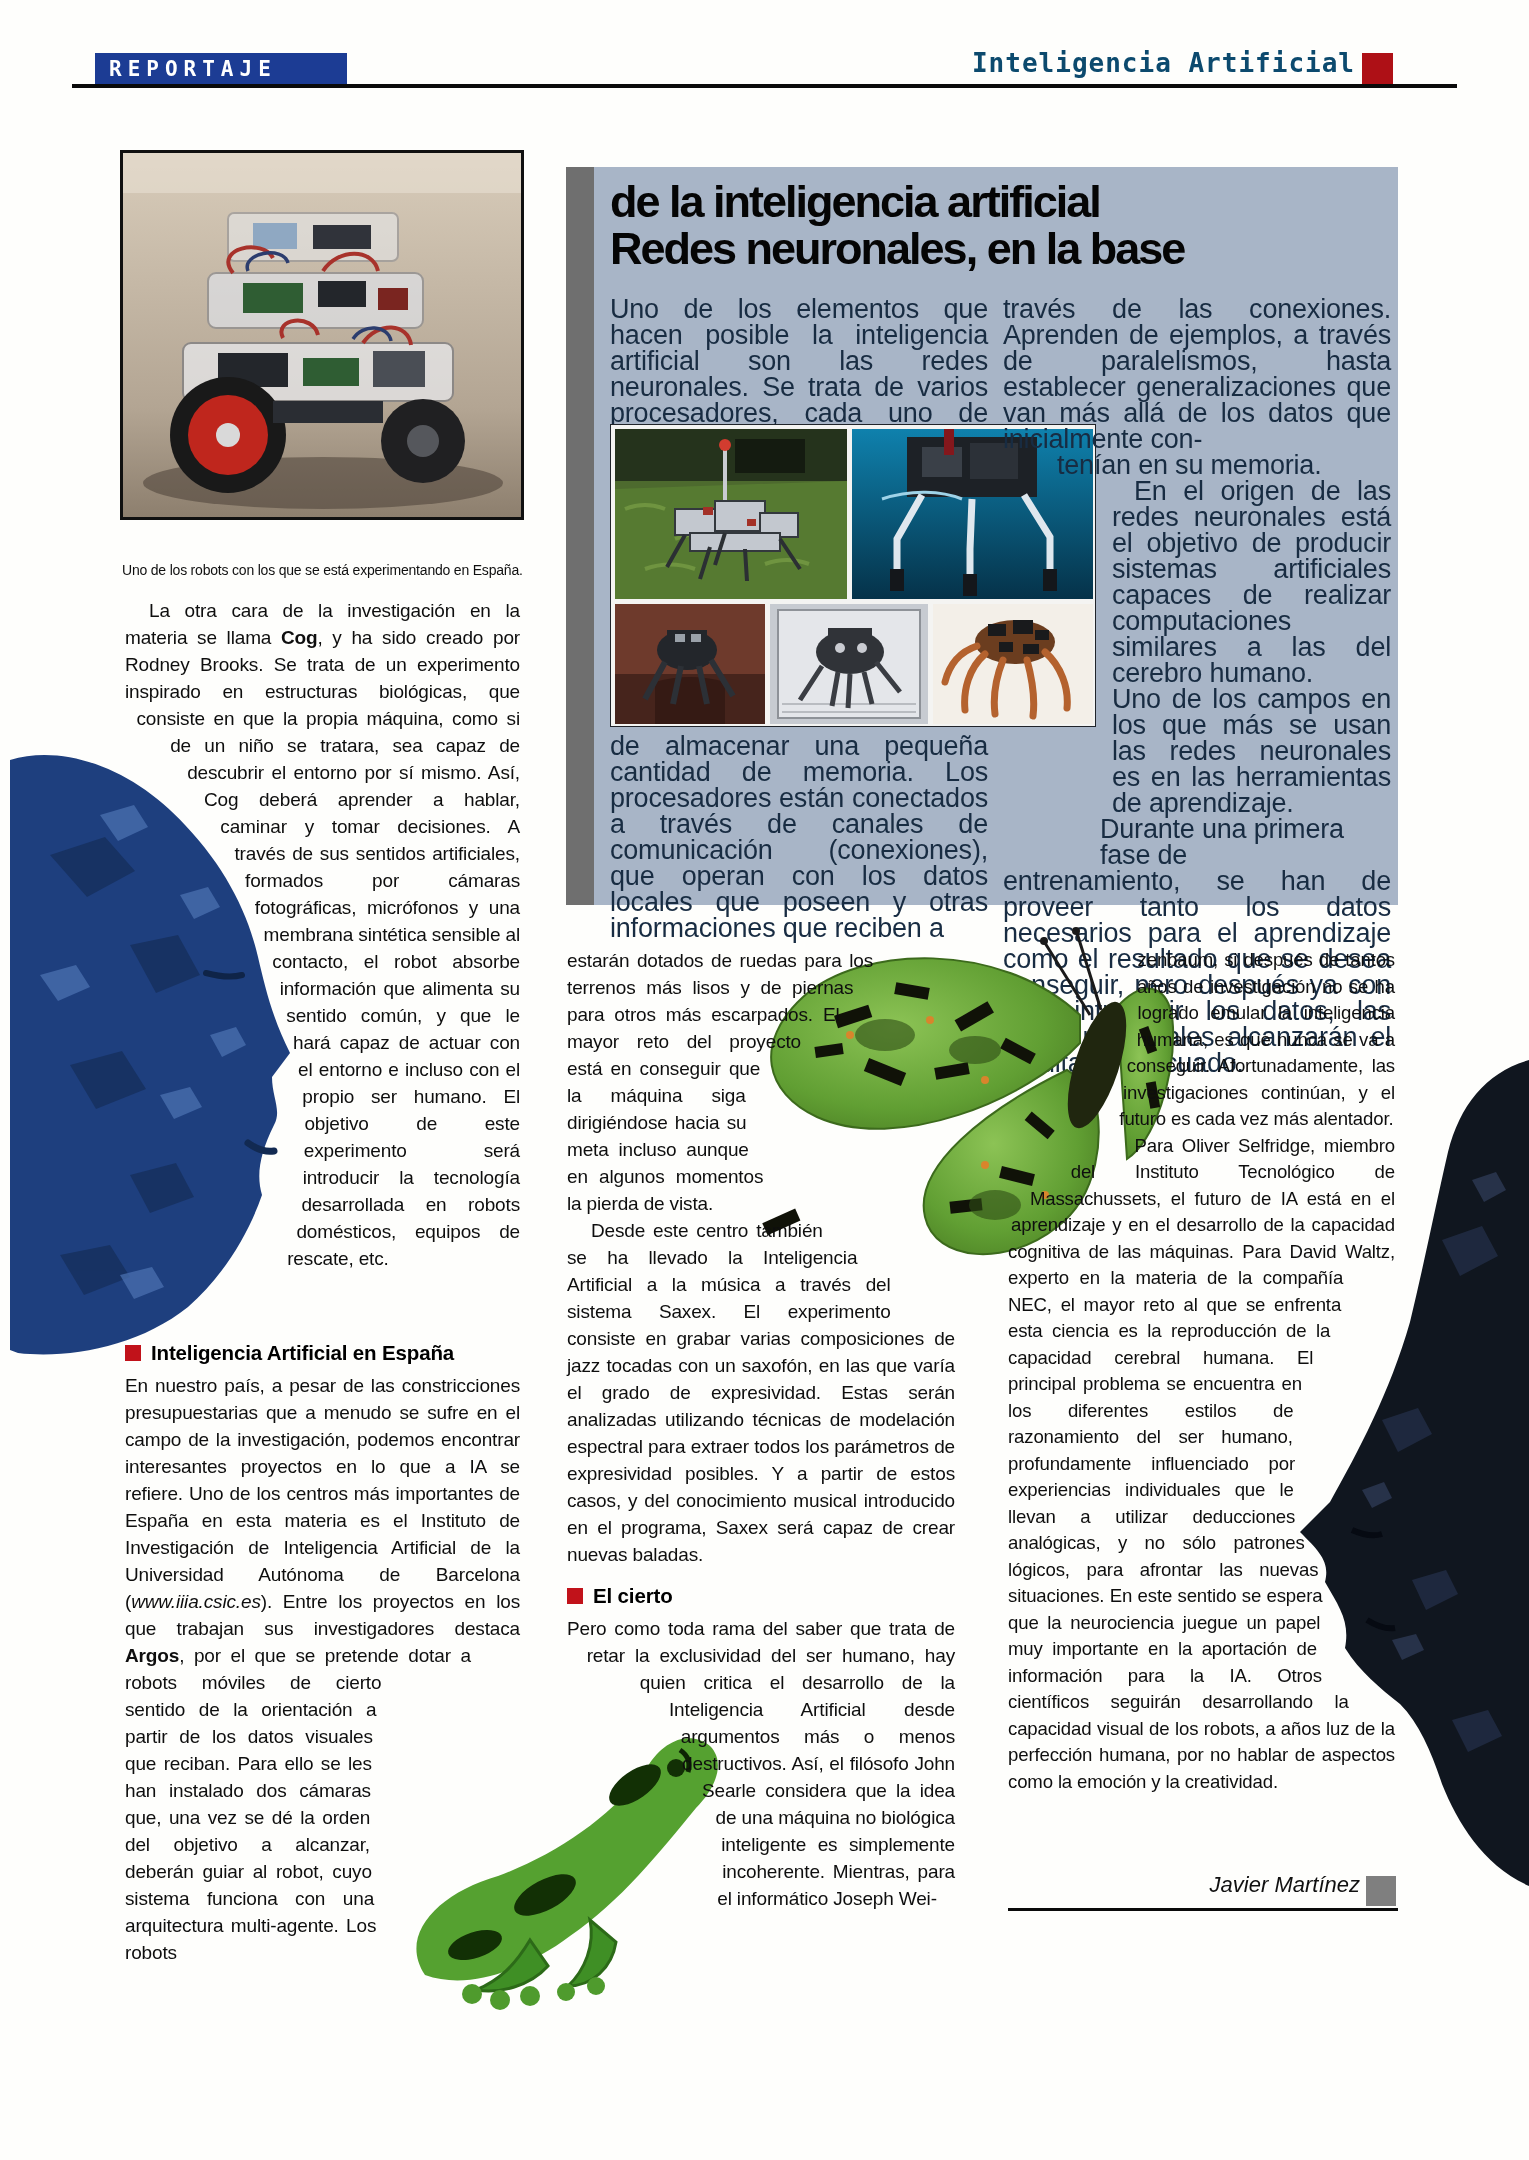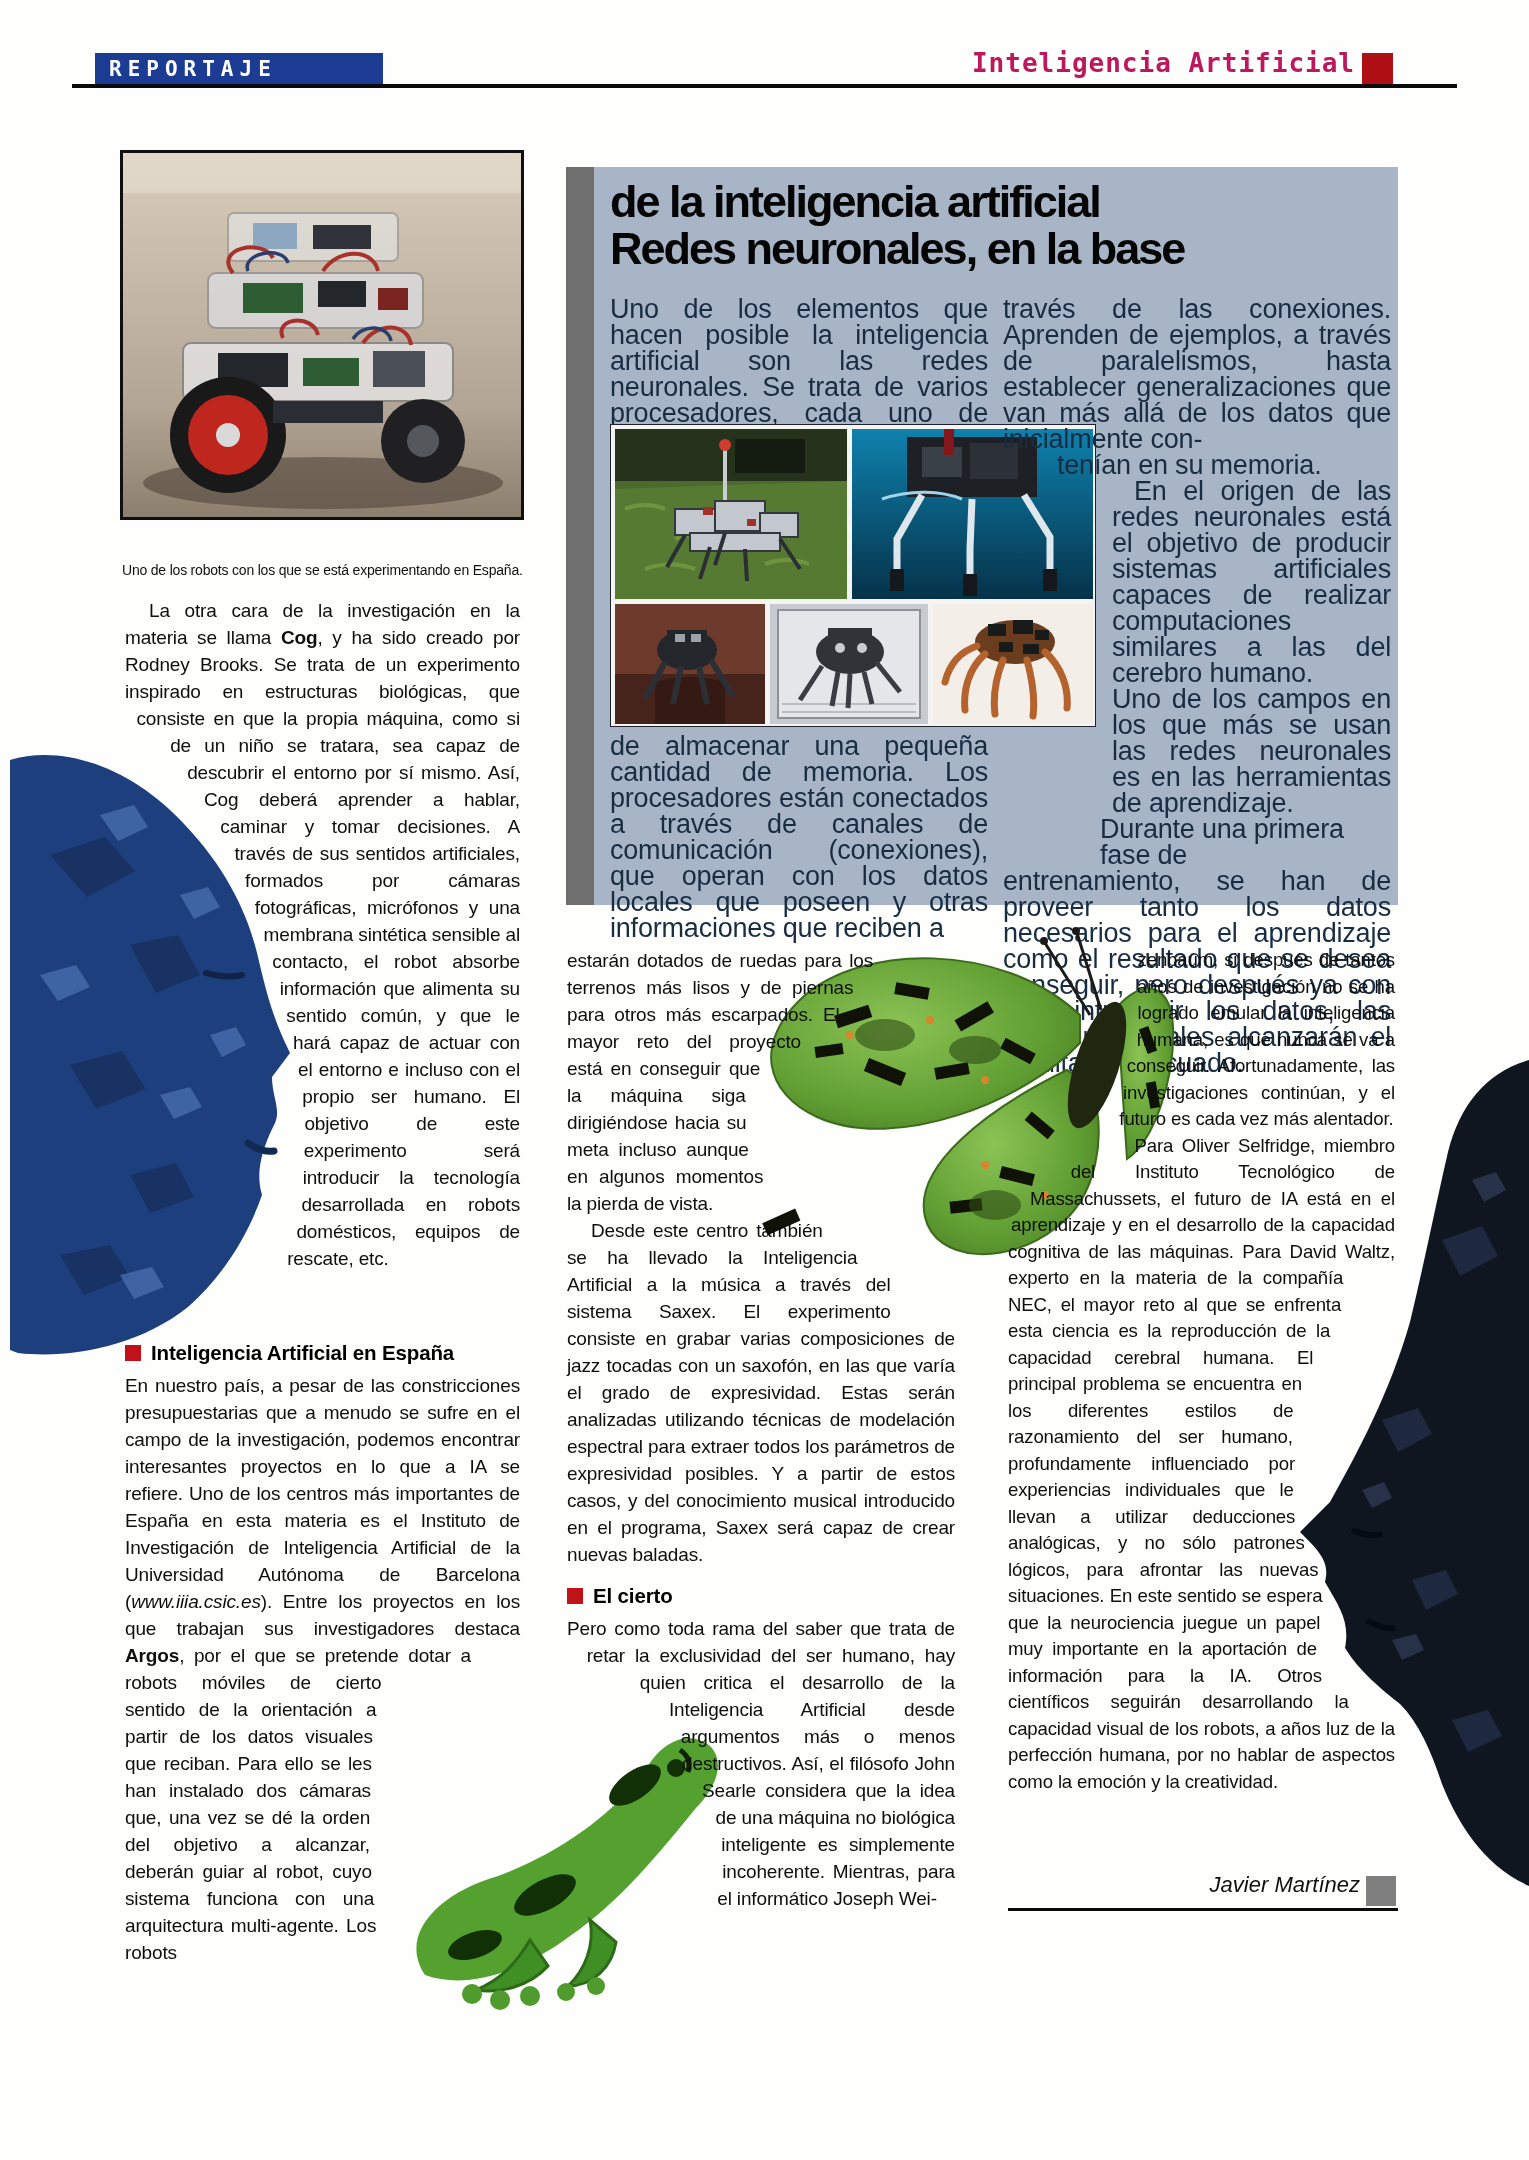--- a/index.html
+++ b/index.html
@@ -1,26 +1,26 @@
 <!DOCTYPE html>
 <html><head>
 <meta charset="utf-8">
 <style>
   html,body{margin:0;padding:0;background:#e8e8e8;}
   .page{position:relative;width:1529px;height:2160px;background:#fefefc;overflow:hidden;
         font-family:"Liberation Sans", sans-serif;}
   .abs{position:absolute;}
   
-  .kicker-box{left:95px;top:53px;width:288px;height:32px;background:#1c3c94;
+  .kicker-box{left:95px;top:53px;width:252px;height:32px;background:#1c3c94;
               display:flex;align-items:center;padding-left:14px;box-sizing:border-box;}
   .kicker-box span{color:#fff;font-family:"DejaVu Sans Mono",monospace;font-weight:bold;
                    font-size:21px;letter-spacing:6px;}
   .section-title{left:0;top:48px;width:1355px;text-align:right;
                  font-family:"DejaVu Sans Mono",monospace;font-weight:bold;font-size:26px;
-                 letter-spacing:1px;color:#be185d;}
+                 letter-spacing:1px;color:#0c4a6e;}
   .hdr-square{left:1362px;top:53px;width:31px;height:31px;background:#ae1016;}
   .hdr-rule{left:72px;top:84px;width:1385px;height:4px;background:#0a0a0a;}
   
   .photo-frame{left:120px;top:150px;width:404px;height:370px;border:3px solid #101010;
                box-sizing:border-box;background:#c9bca9;}
   .caption{left:122px;top:560px;width:408px;font-size:14px;line-height:21px;color:#101010;
            letter-spacing:-0.2px;}
   
   .box-bar{left:566px;top:167px;width:28px;height:738px;background:#6f6f6f;}
   .box-bg{left:594px;top:167px;width:804px;height:738px;background:#a8b5c7;}

